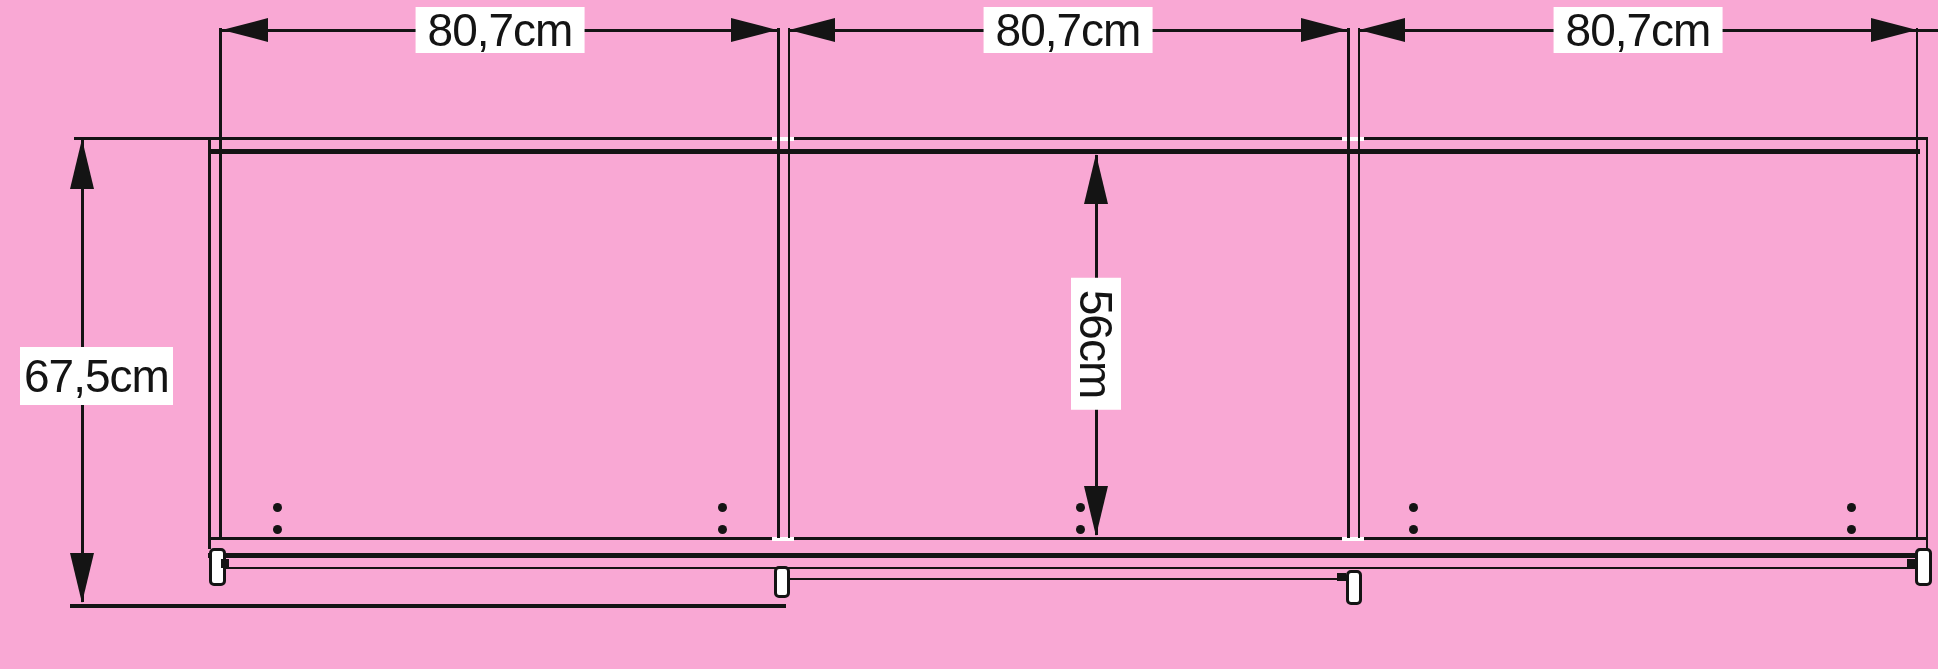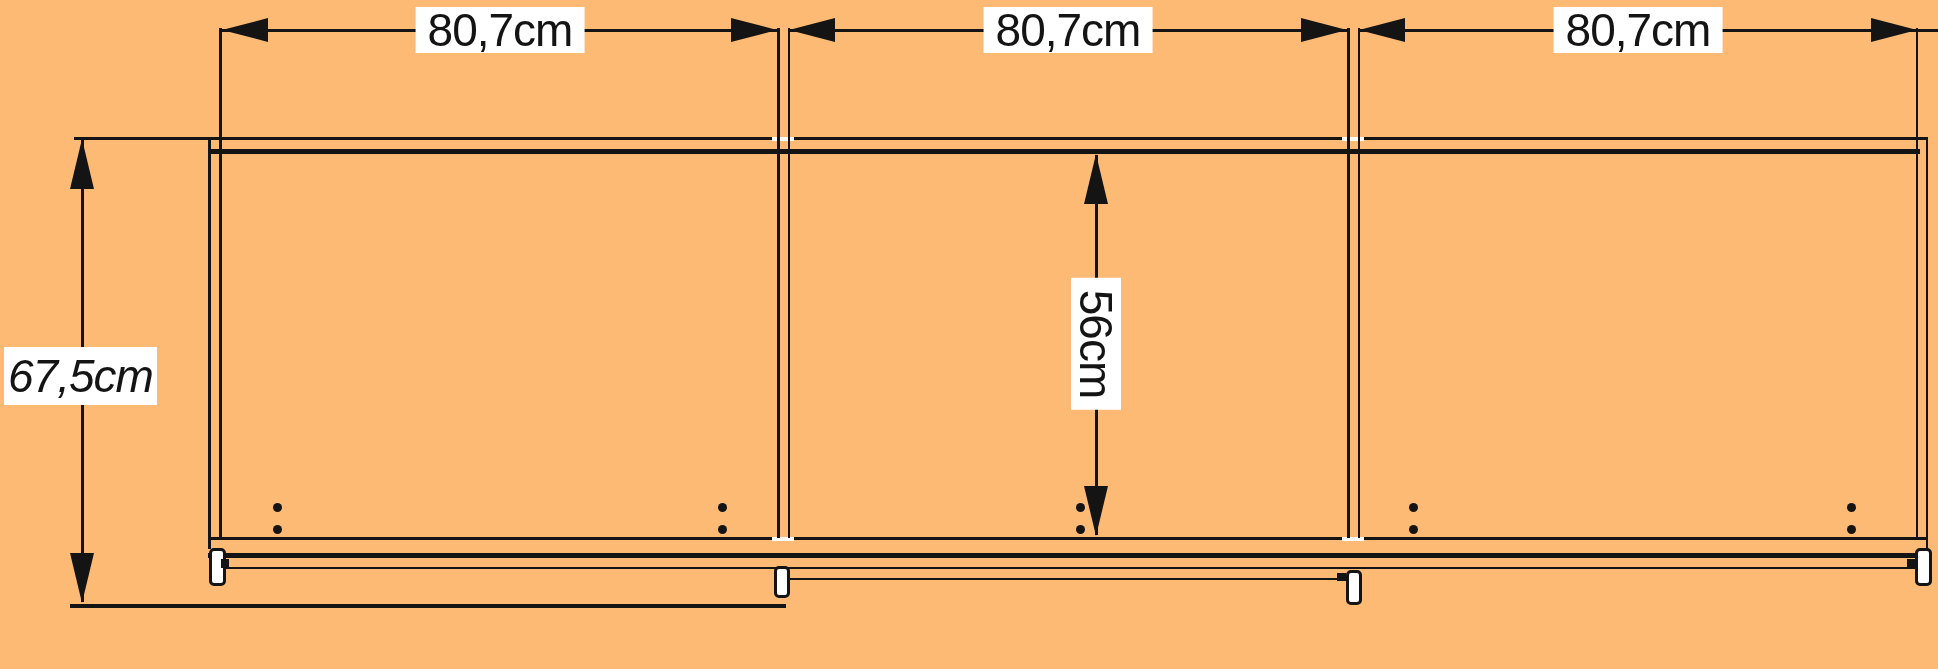--- a/index.html
+++ b/index.html
@@ -1,16 +1,16 @@
 <!DOCTYPE html>
 <html><head>
 <meta charset="utf-8">
 <style>
   html,body{margin:0;padding:0;background:#fff;}
-  #canvas{position:relative;width:1938px;height:669px;background:#fdba74;overflow:hidden;
+  #canvas{position:relative;width:1938px;height:669px;background:#f9a8d4;overflow:hidden;
           font-family:"Liberation Sans","DejaVu Sans",sans-serif;color:#141414;}
   .ln{position:absolute;background:#141414;}
   .mask{position:absolute;background:#ffffff;}
   .dim{position:absolute;font-size:46px;letter-spacing:-1px;white-space:nowrap;
        background:#ffffff;padding:0 12px;color:#141414;line-height:1;}
   .dim-top{transform:translate(-50%,-50%);}
   .dim-left{transform:translateY(-50%);padding:6px 4px;}
   .dim-vert{writing-mode:vertical-rl;transform:translate(-50%,-50%);padding:12px 2px;}
   .ar{position:absolute;width:0;height:0;}
   .ar-l{border-top:12px solid transparent;border-bottom:12px solid transparent;border-right:46px solid #141414;}
@@ -62,21 +62,21 @@
   <div class="ar ar-r" style="left:1871px;top:18px;"></div>
 
   <div class="dim dim-top" style="left:500px;top:30px;">80,7cm</div>
   <div class="dim dim-top" style="left:1068px;top:30px;">80,7cm</div>
   <div class="dim dim-top" style="left:1638px;top:30px;">80,7cm</div>
 
   <div class="ln" style="left:74px;top:137px;width:134px;height:2.5px;"></div>
   <div class="ln" style="left:81px;top:140px;width:2.5px;height:462px;"></div>
   <div class="ar ar-u" style="left:70px;top:139px;"></div>
   <div class="ar ar-d" style="left:70px;top:553px;"></div>
-  <div class="dim dim-left" style="left:4px;top:376px;font-style:italic;">67,5cm</div>
+  <div class="dim dim-left" style="left:20px;top:376px;">67,5cm</div>
 
   <div class="ln" style="left:1095px;top:155px;width:2.5px;height:380px;"></div>
   <div class="ar ar-u" style="left:1084px;top:154px;"></div>
   <div class="ar ar-d" style="left:1084px;top:486px;"></div>
   <div class="dim dim-vert" style="left:1096px;top:344px;">56cm</div>
 
   <div class="dot" style="left:272.5px;top:502.5px;"></div>
   <div class="dot" style="left:272.5px;top:524.5px;"></div>
   <div class="dot" style="left:717.5px;top:502.5px;"></div>
   <div class="dot" style="left:717.5px;top:524.5px;"></div>

